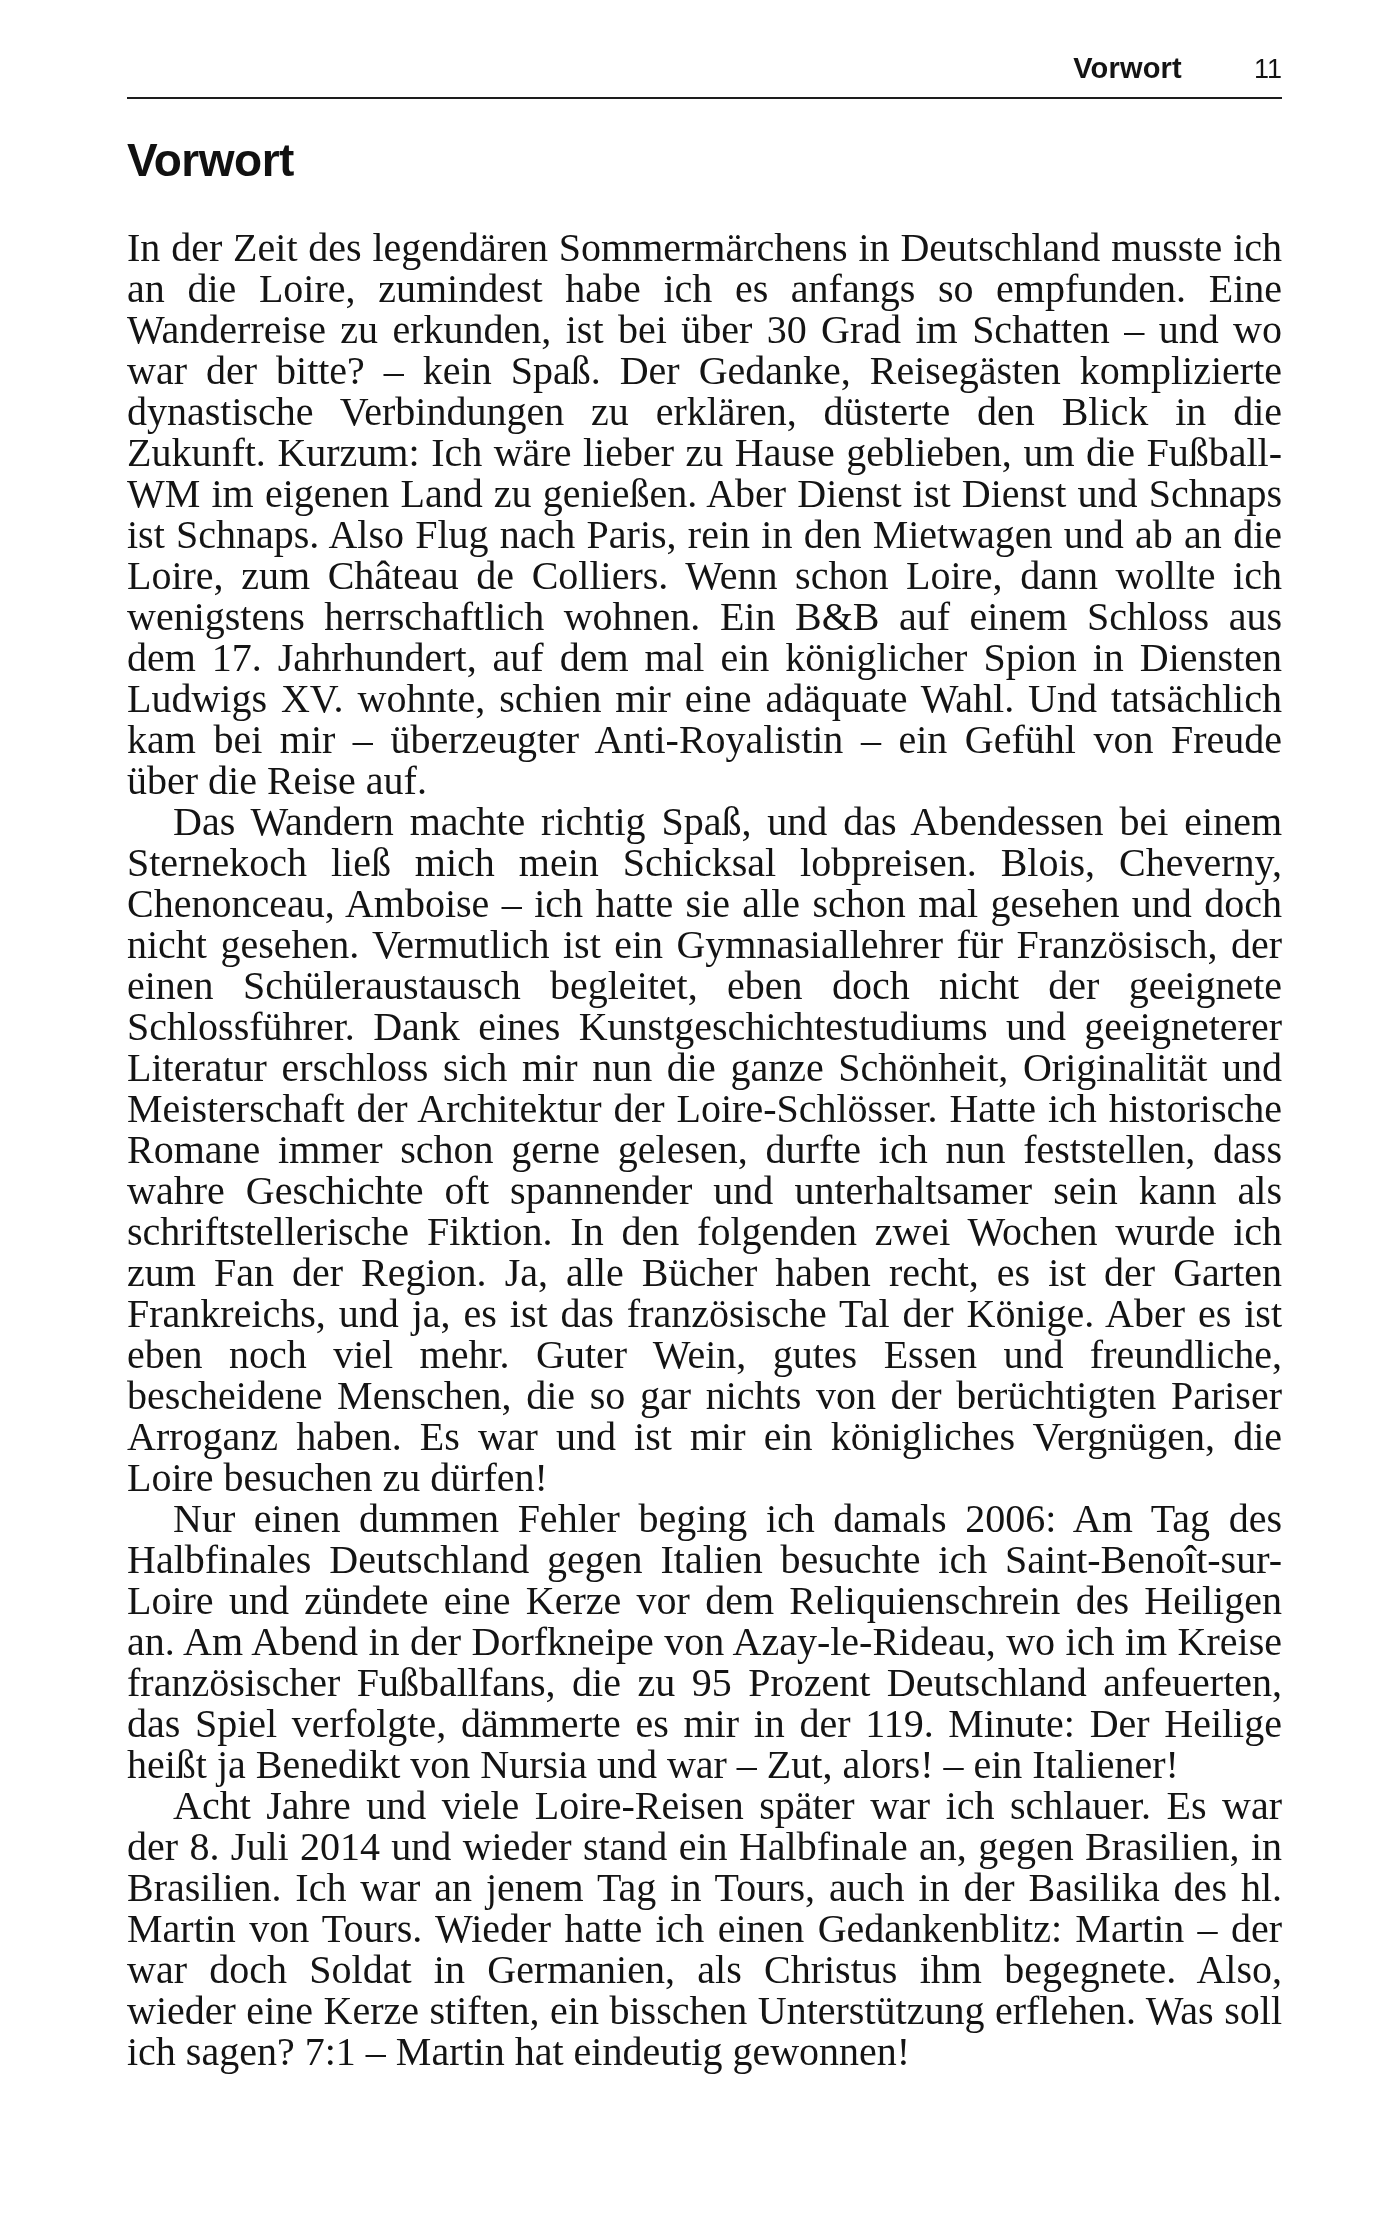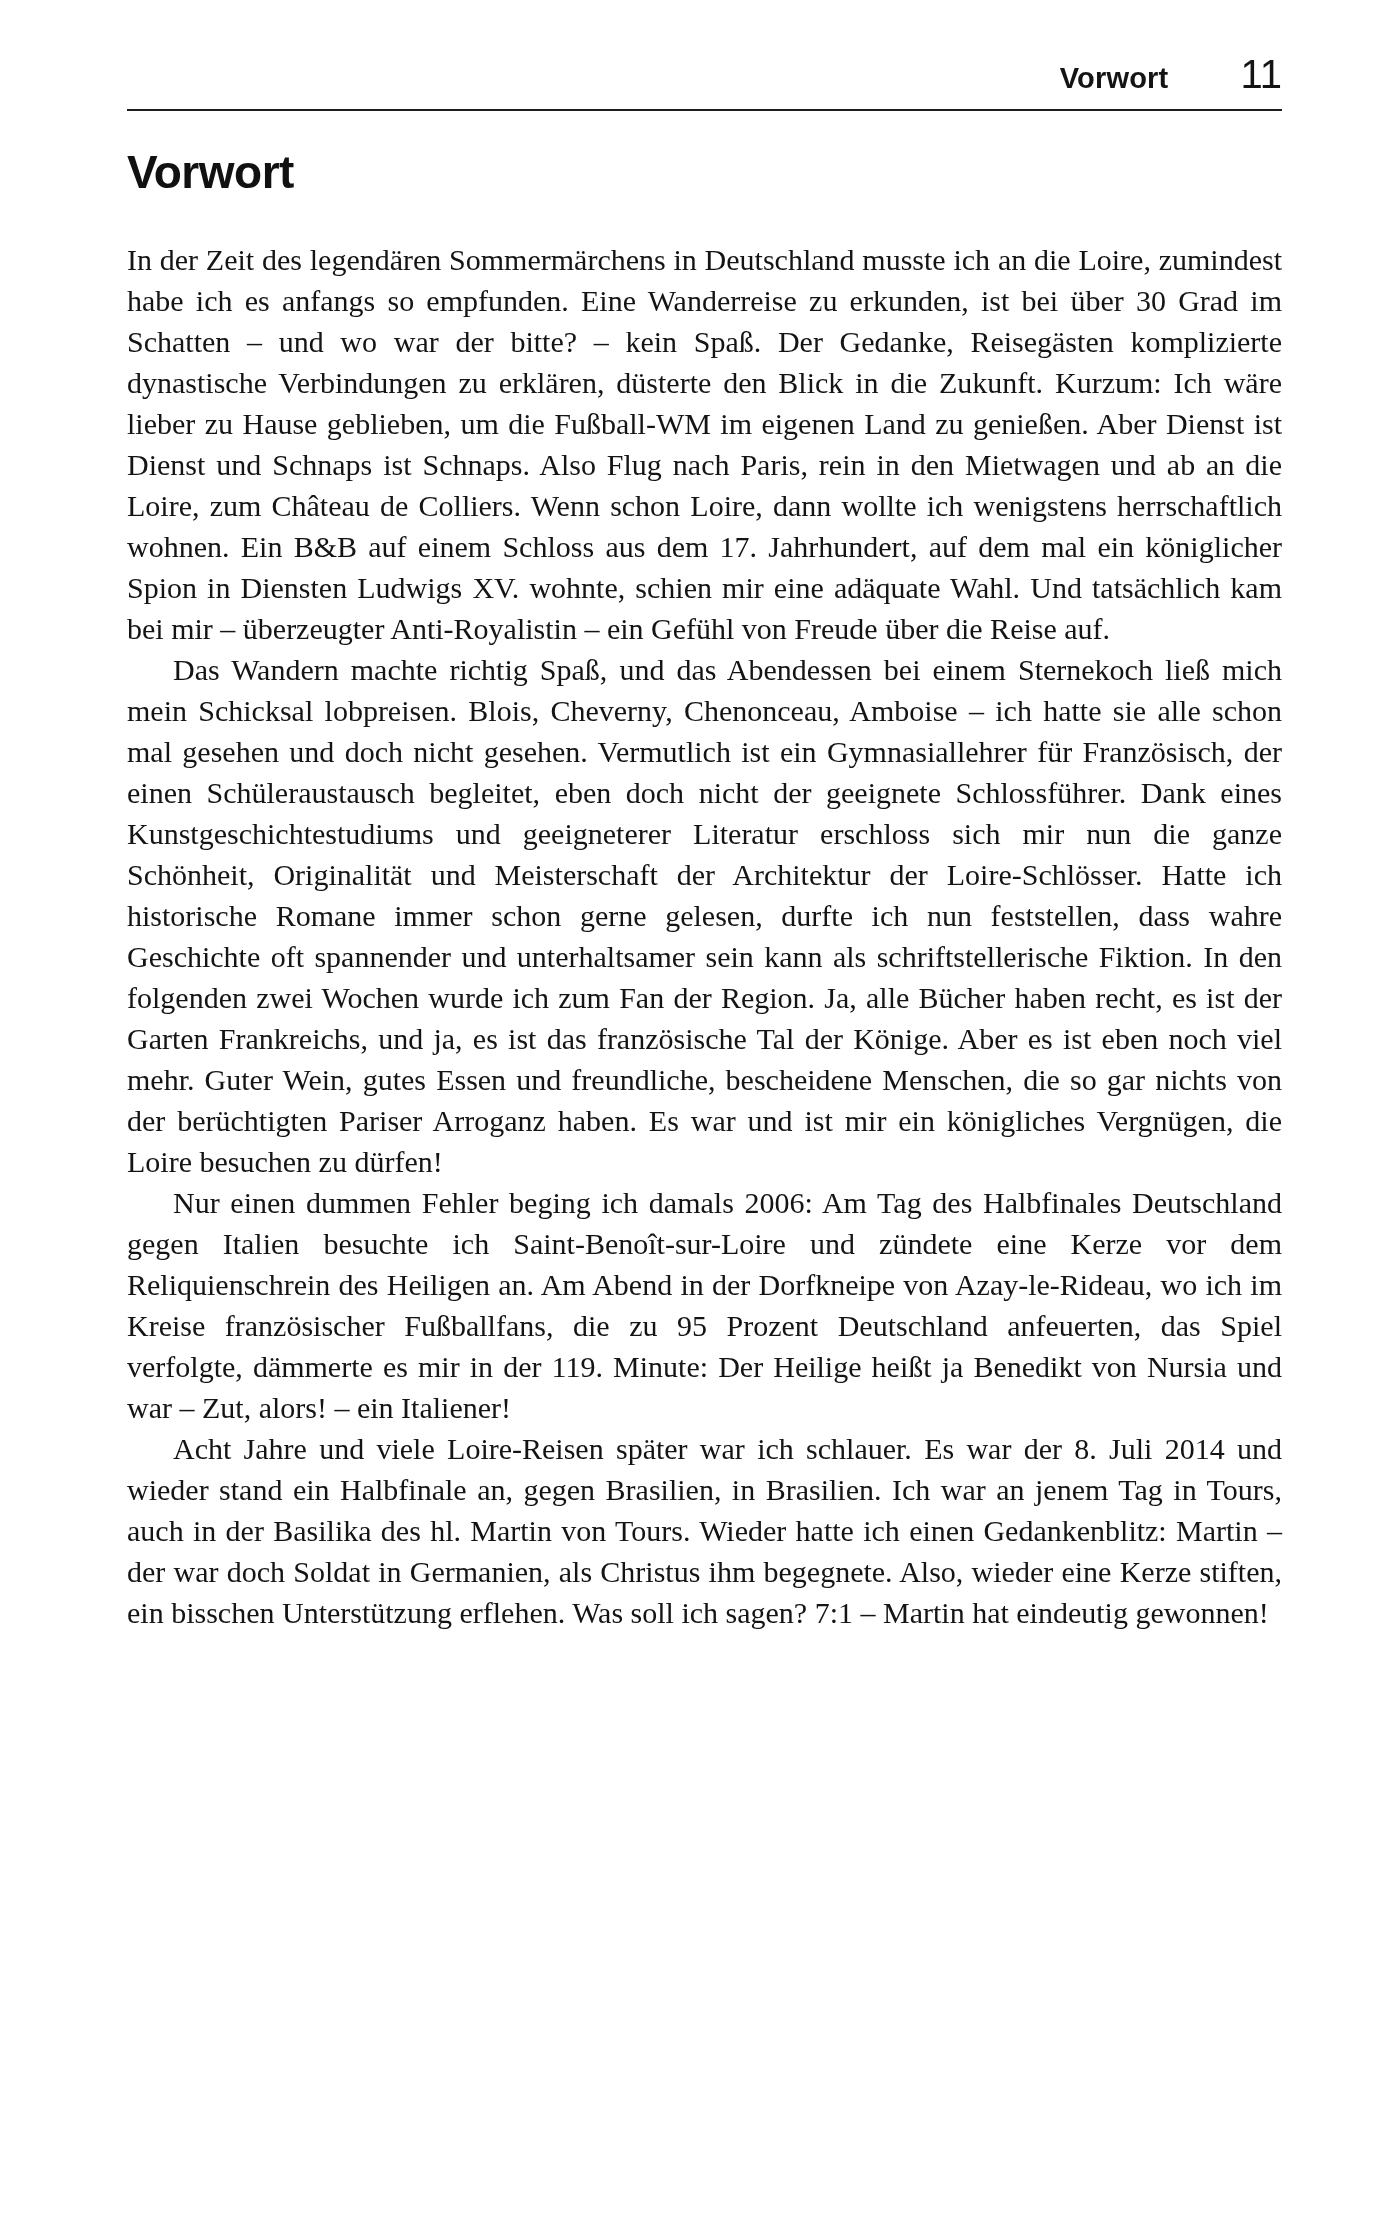--- a/index.html
+++ b/index.html
@@ -27,38 +27,38 @@
     font-family: "Liberation Sans", sans-serif;
     padding-bottom: 12px;
     border-bottom: 2px solid #1d1d1d;
   }
   .rh-label {
     font-size: 29px;
     font-weight: 700;
     letter-spacing: 0.2px;
   }
   .rh-page {
-    font-size: 40px;
+    font-size: 27px;
     font-weight: 500;
     font-family: "Liberation Sans", sans-serif;
   }
   
   .chapter-title {
     margin: 34px 0 0 0;
     font-family: "Liberation Sans", sans-serif;
     font-size: 46px;
     font-weight: 700;
     letter-spacing: -0.5px;
     color: #111111;
   }
   
   .body-text {
     margin-top: 40px;
     font-family: "Liberation Serif", serif;
-    font-size: 30px;
+    font-size: 40px;
     line-height: 41px;
     text-align: justify;
     hyphens: auto;
     -webkit-hyphens: auto;
     color: #141414;
   }
   .body-text p {
     margin: 0;
     padding: 0;
   }

